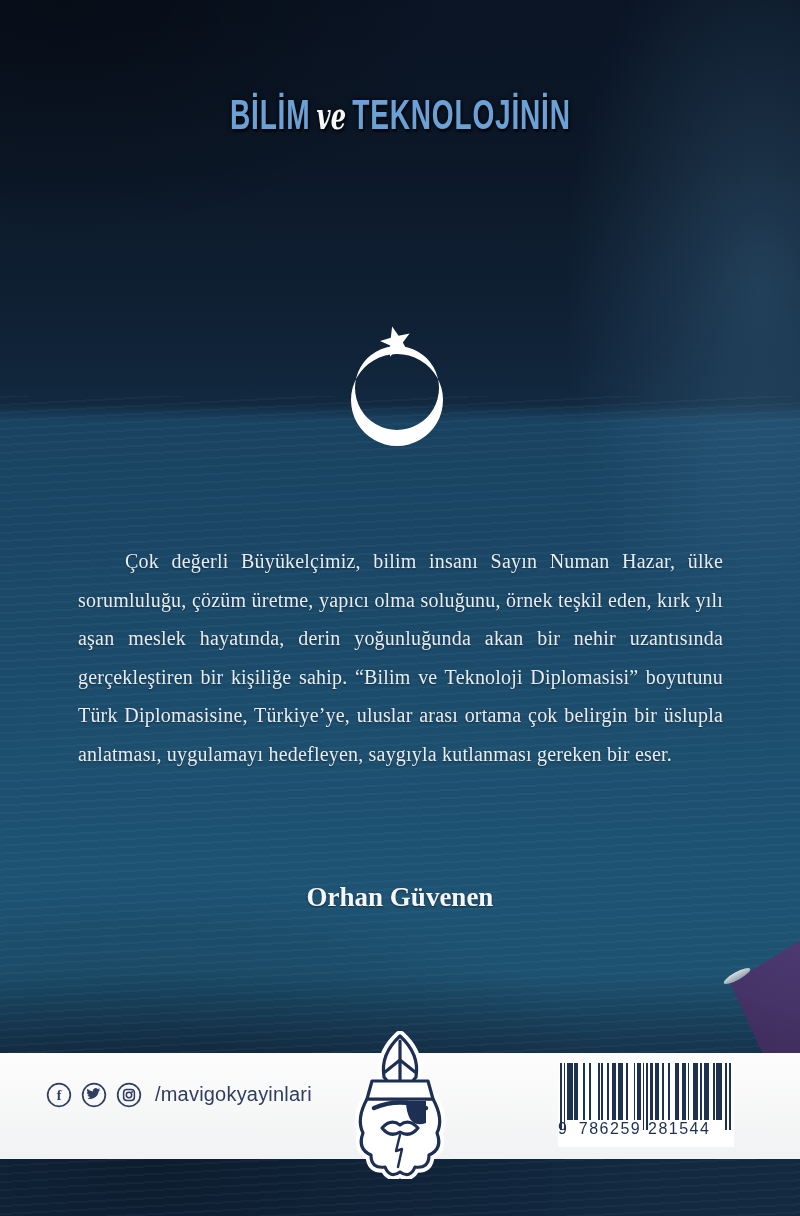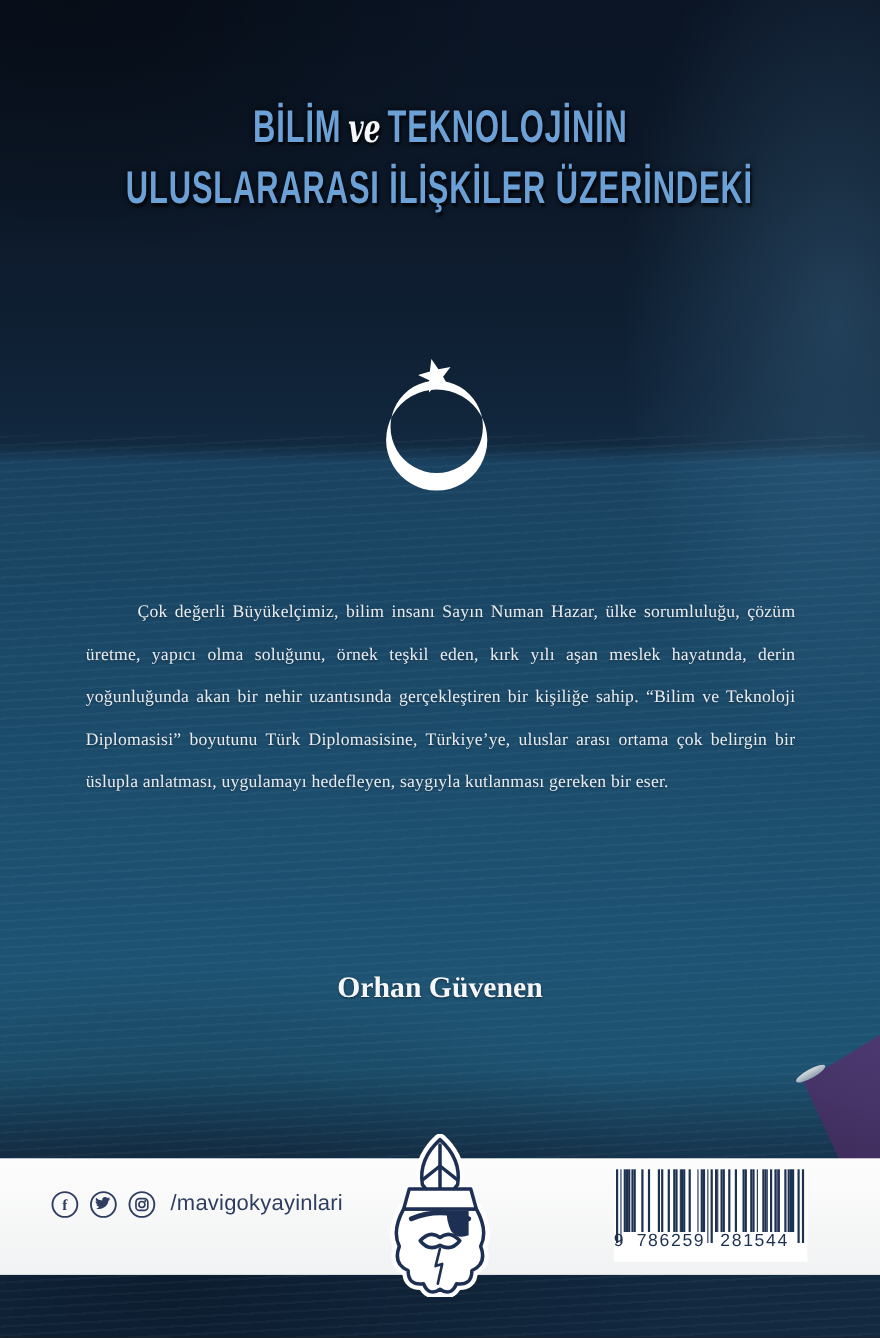--- a/index.html
+++ b/index.html
@@ -36,21 +36,21 @@
   .t-ve{
     font-family:"DejaVu Serif", serif; font-style:italic; font-weight:bold;
     color:#f5f7f9; font-size:31px; letter-spacing:0; padding:0 8px;
   }
   
   .crescent-wrap{ position:absolute; left:340px; top:316px; z-index:4; }
   
   .blurb{
     position:absolute; left:78px; top:522px; width:645px; z-index:4;
     font-family:"Liberation Serif", serif;
-    font-size:16px; line-height:38.6px; color:#e9edf2;
+    font-size:20px; line-height:38.6px; color:#e9edf2;
     text-align:justify; text-indent:47px; letter-spacing:0.2px;
     text-shadow:0 1px 2px rgba(0,0,0,0.4);
   }
   .author{
     position:absolute; left:0; top:882px; width:800px; z-index:4;
     text-align:center; font-family:"Liberation Serif", serif;
     font-weight:bold; font-size:27px; color:#f4f6f8;
     text-shadow:0 1px 2px rgba(0,0,0,0.5);
   }
   
@@ -86,31 +86,30 @@
     position:absolute; left:2px; top:0; height:68px; display:flex; align-items:flex-start;
   }
   .barcode-bars span{ display:block; width:1.8px; flex:none; }
   .bc-num-row{
     position:absolute; left:0; top:57px; width:176px; height:20px;
     display:flex; color:#1d2f52; font-size:16px; letter-spacing:1.5px;
     font-family:"Liberation Sans", sans-serif;
   }
   .bc-num-row .d9{ width:14px; text-align:left; }
   .bc-num-row .g1{ width:76px; text-align:center; }
-  .bc-num-row .g2{ width:76px; text-align:center; }
+  .bc-num-row .g2{ width:76px; }
 </style>
 </head>
 <body>
 
 <div class="cover">
   <div class="sea-texture"></div>
 
   <div class="title-block">
     <div><span class="t-line"><span>BİLİM</span><span class="t-ve">ve</span><span>TEKNOLOJİNİN</span></span></div>
-    <div><span class="t-line">ULUSLARARASI İLİŞKİLER ÜZERİNDEKİ</span></div>
   </div>
 
   <div class="crescent-wrap">
     <svg width="116" height="138" viewBox="0 0 116 138">
       <g fill="#ffffff">
         <polygon transform="rotate(-14 56 26)" points="56,10 60,20.5 71.2,21.1 62.5,28.1 65.4,38.9 56,32.8 46.6,38.9 49.5,28.1 40.8,21.1 52,20.5"></polygon>
         <path fill-rule="evenodd" d="M57,38 A46,46 0 1 0 57.01,38 Z M57,30 A42,42 0 1 0 57.01,30 Z"></path>
       </g>
     </svg>
   </div>

